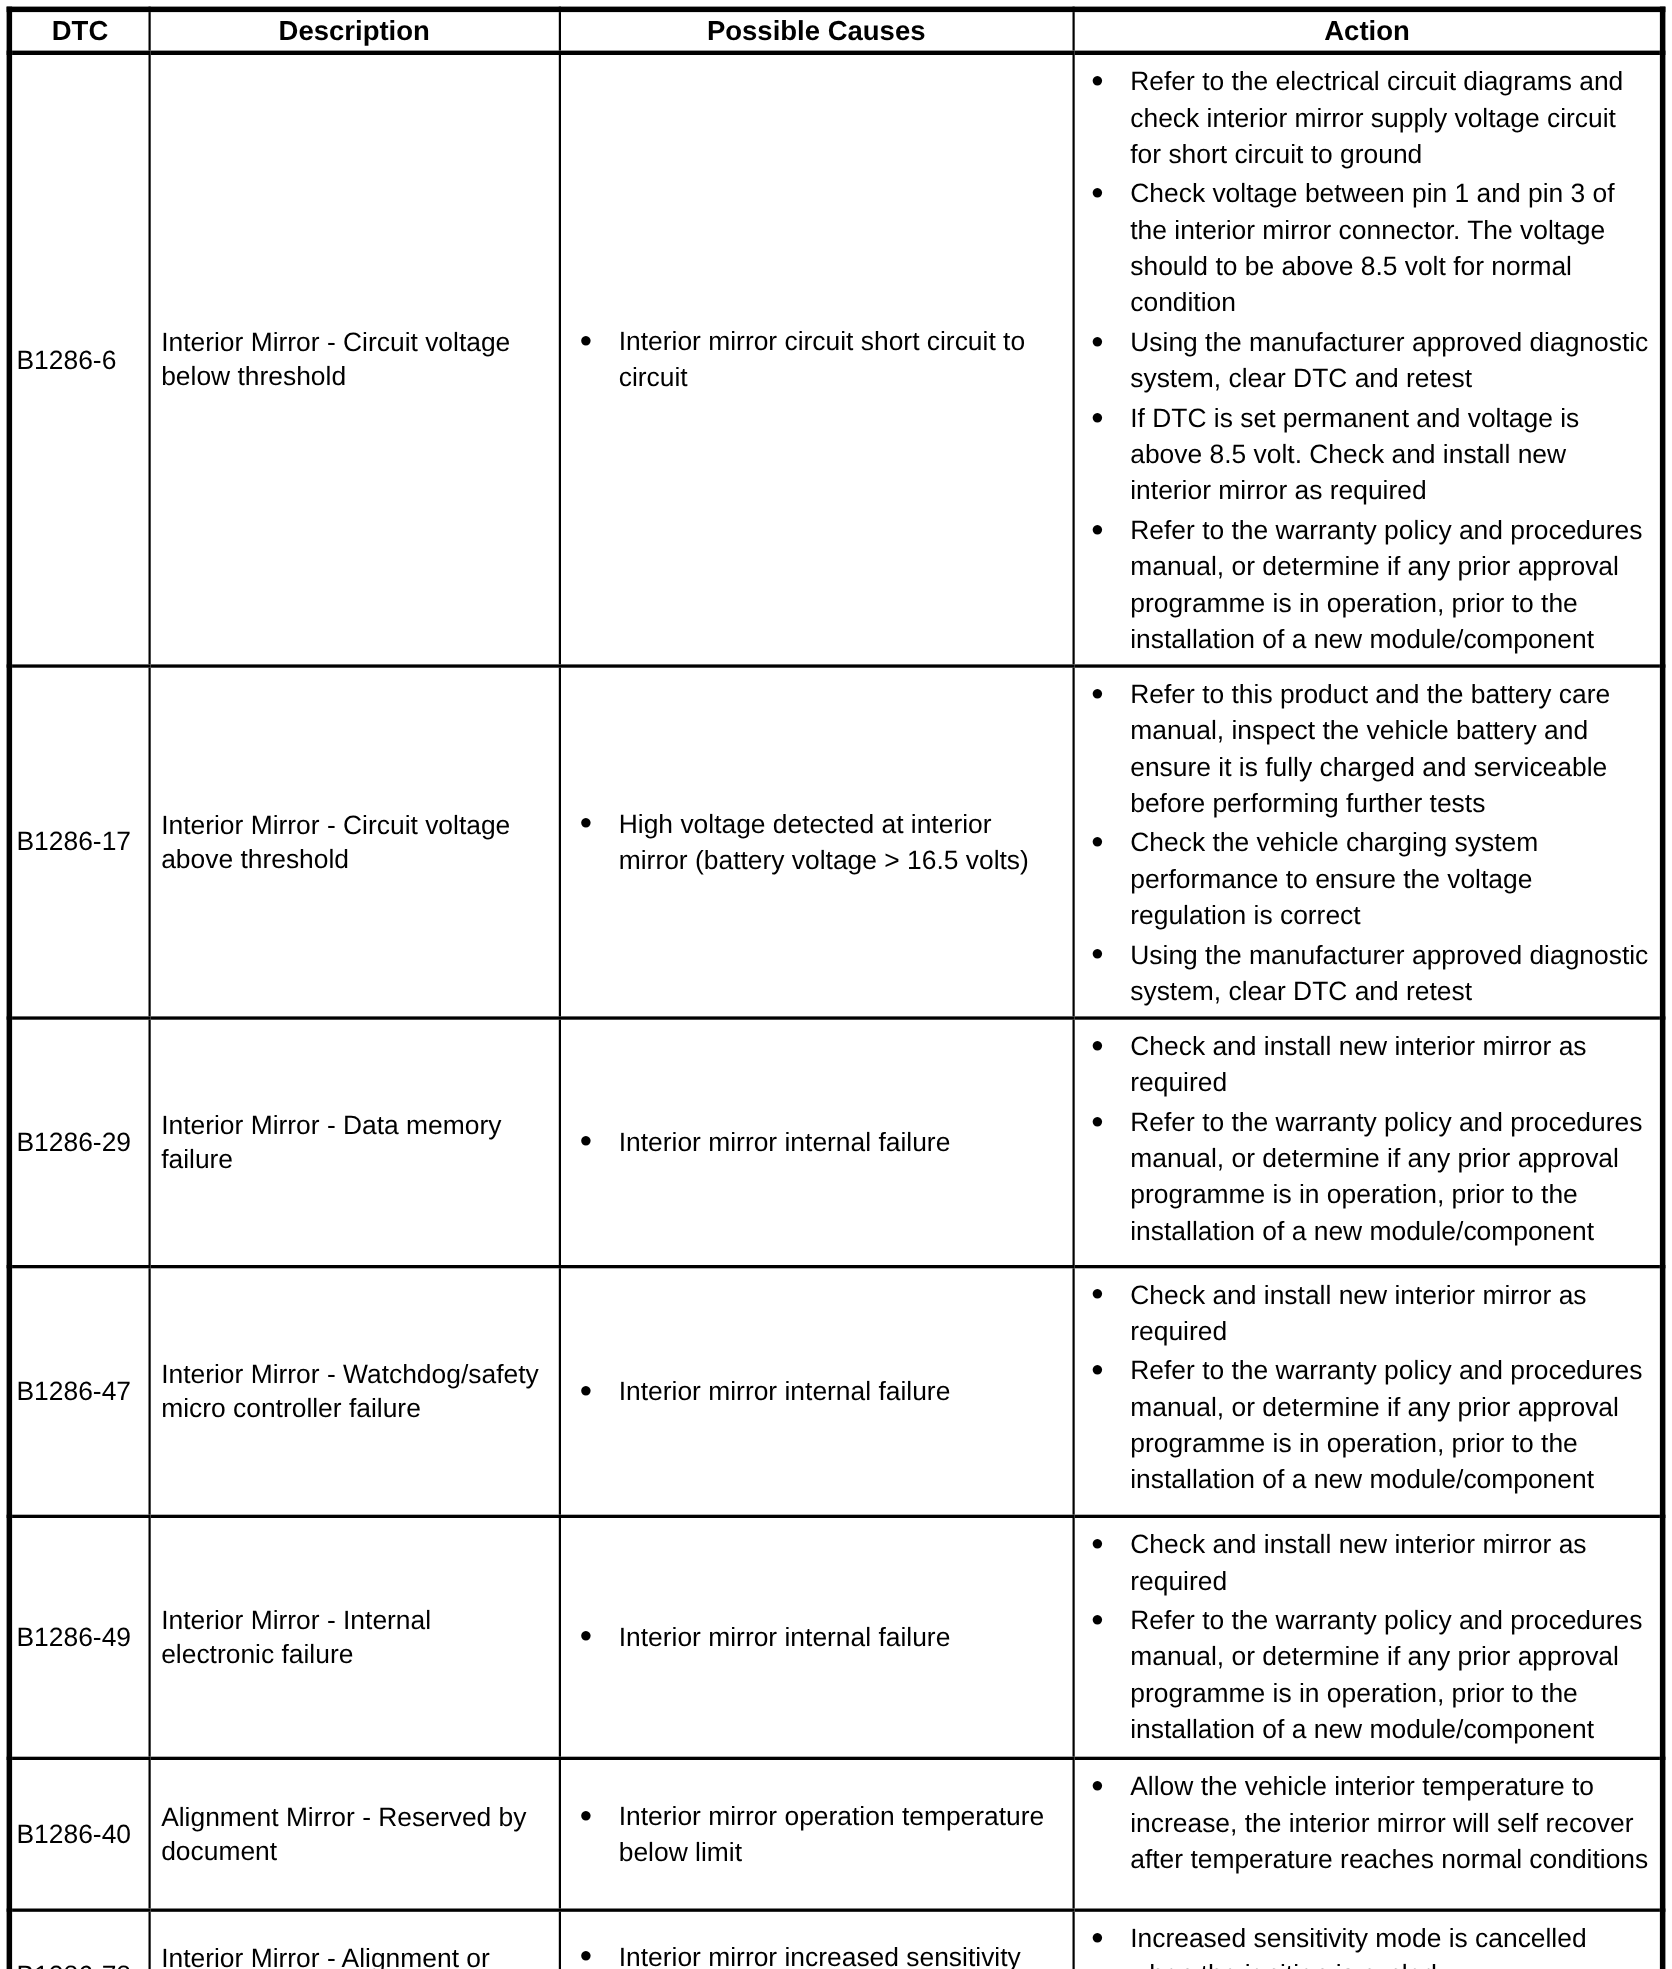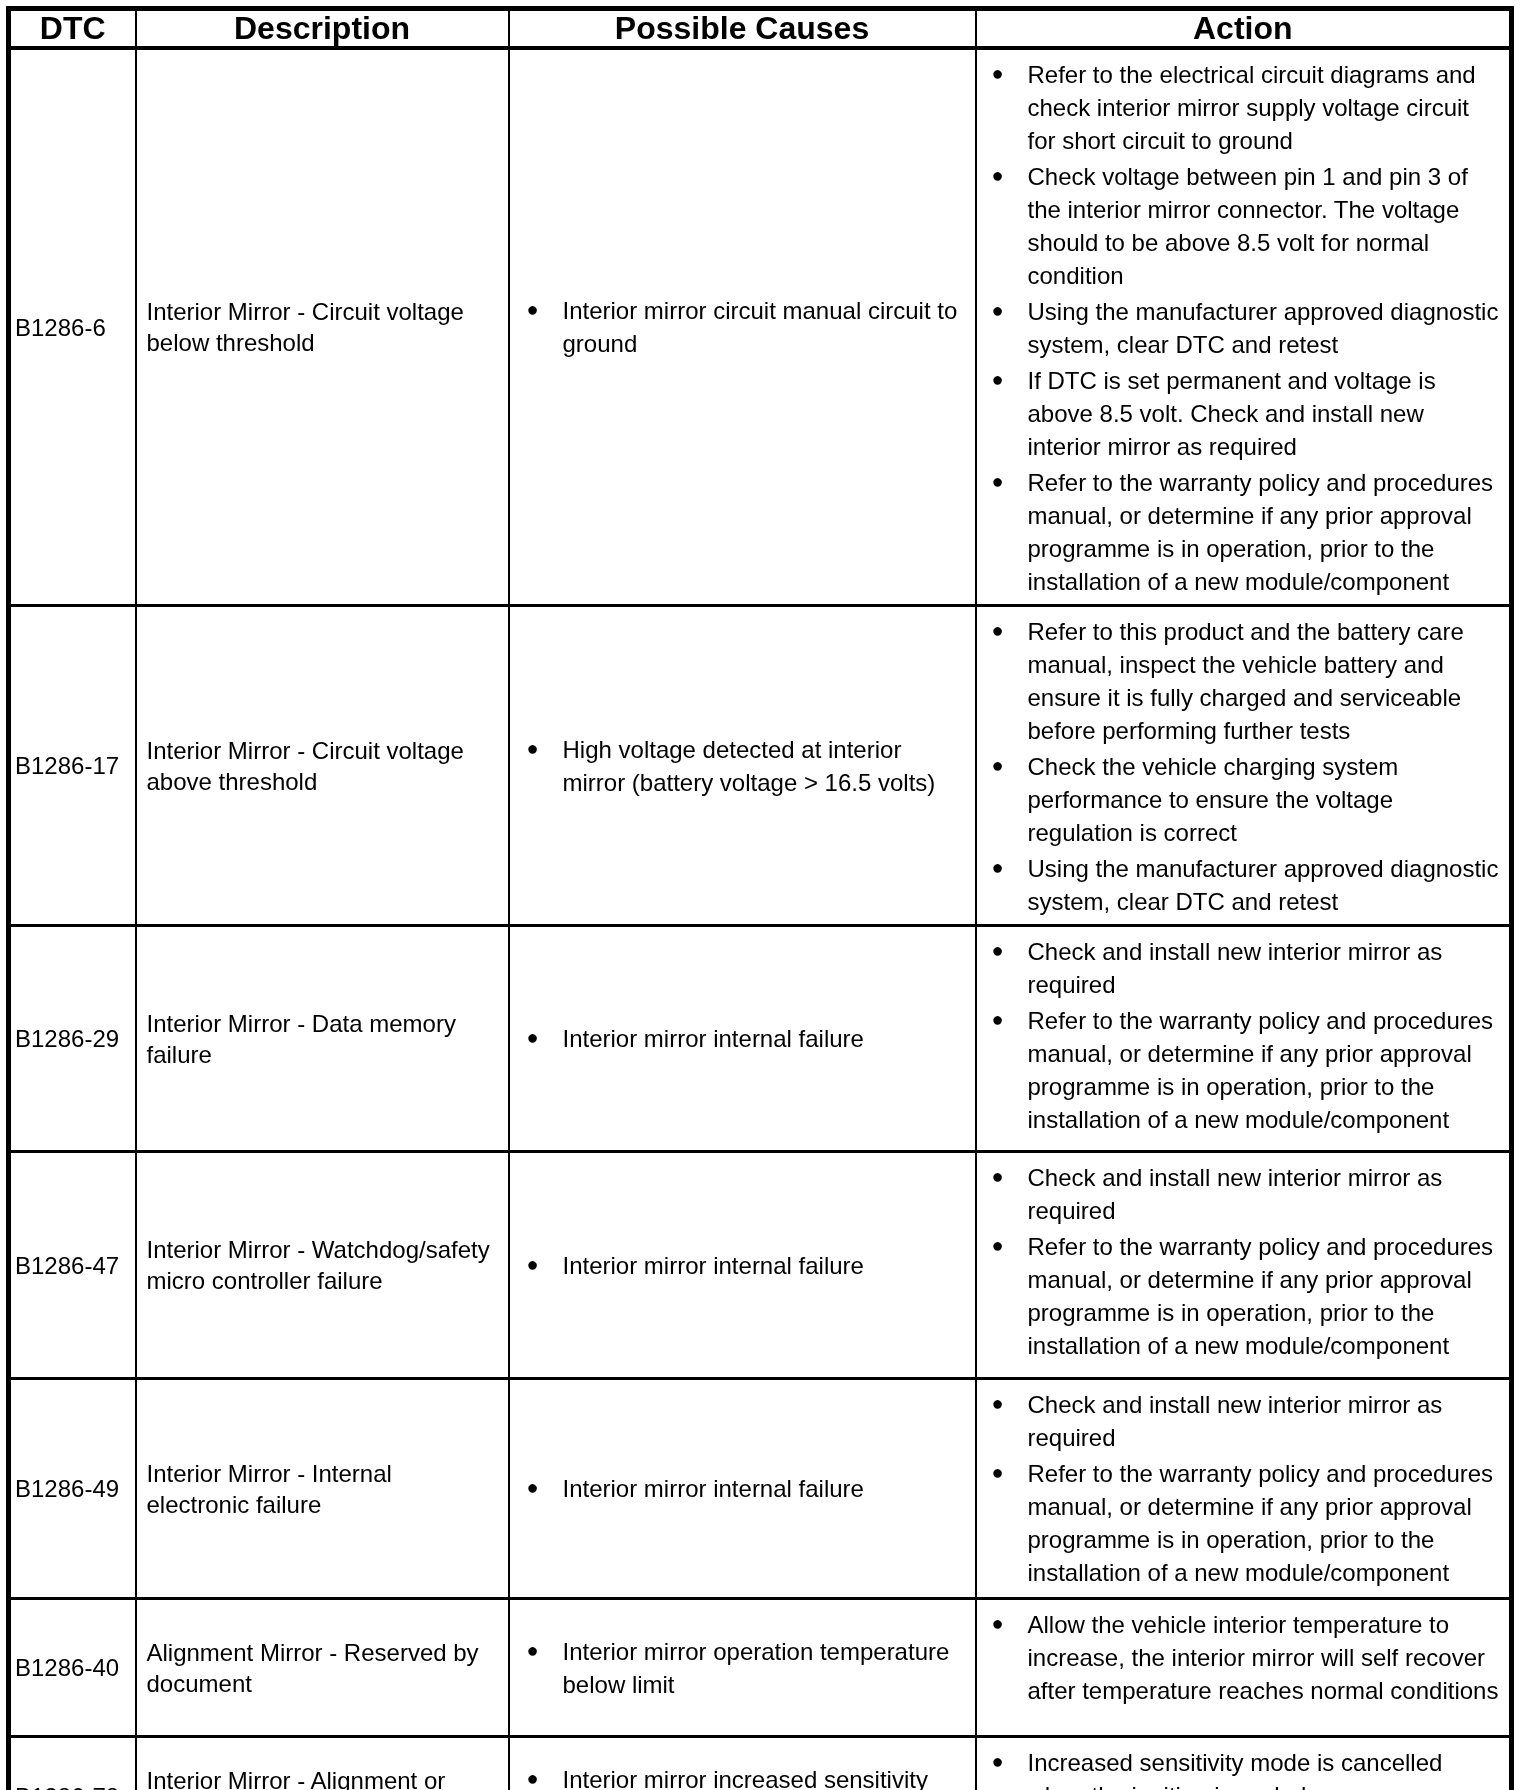--- a/index.html
+++ b/index.html
@@ -30,21 +30,21 @@
     border-right: 2px solid #000000;
     border-top: 3px solid #000000;
     border-bottom: 3px solid #000000;
     box-sizing: border-box;
     overflow: hidden;
   }
   thead th {
     height: 37px;
     border-bottom: 4px solid #000000;
     font-weight: bold;
-    font-size: 32px;
+    font-size: 25px;
     text-align: center;
     vertical-align: middle;
     padding: 2px 4px;
   }
   td.dtc {
     vertical-align: middle;
     padding: 2px 2px 2px 4px;
     white-space: nowrap;
   }
   td.desc {
@@ -105,21 +105,21 @@
       </tr>
     </thead>
     <tbody>
 
       <tr class="r0">
         <td class="dtc">B1286-6</td>
         <td class="desc">Interior Mirror - Circuit voltage below threshold</td>
         <td class="causes">
           <div class="bullet-item">
             <span class="dot">●</span>
-            <span class="bt">Interior mirror circuit manual circuit to ground</span>
+            <span class="bt">Interior mirror circuit short circuit to circuit</span>
           </div>
         </td>
         <td class="actions">
           <div class="bullet-item">
             <span class="dot">●</span>
             <span class="bt">Refer to the electrical circuit diagrams and check interior mirror supply voltage circuit for short circuit to ground</span>
           </div>
           <div class="bullet-item">
             <span class="dot">●</span>
             <span class="bt">Check voltage between pin 1 and pin 3 of the interior mirror connector. The voltage should to be above 8.5 volt for normal condition</span>

